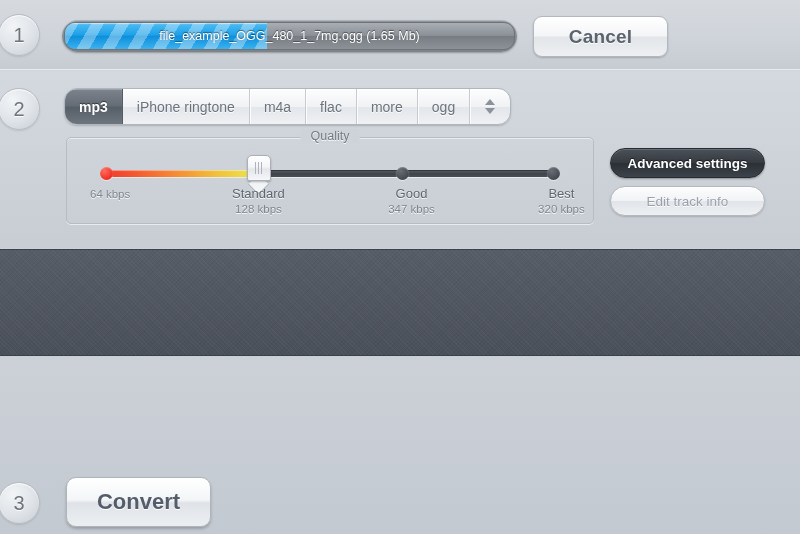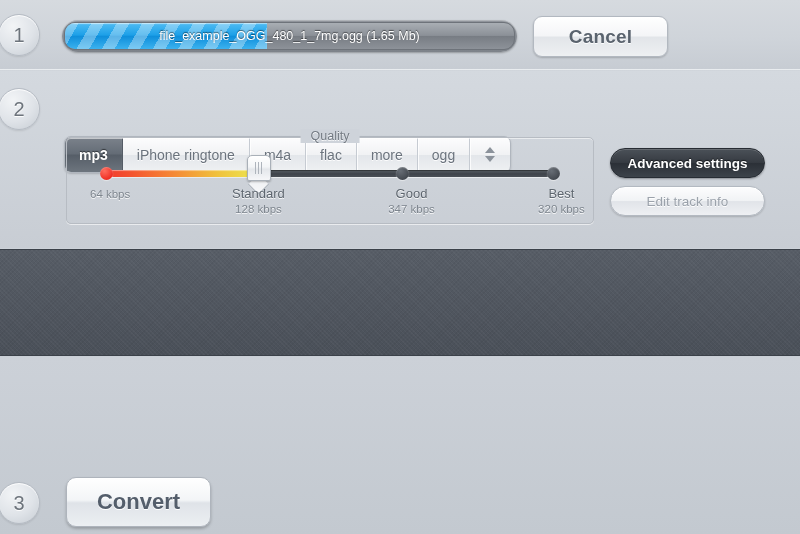--- a/index.html
+++ b/index.html
@@ -99,26 +99,25 @@
   
   .step2 {
     position:absolute; left:0; top:71px; width:800px; height:177px;
     background: linear-gradient(180deg,#d4d9df 0%,#c8cdd4 100%);
   }
 
   
   .tabbar {
     position:absolute; left:64px; top:17px; height:37px;
     display:flex; align-items:stretch;
-    border-radius:7px;
+    border-radius:13px;
     background: linear-gradient(180deg,#fdfdfe 0%, #f1f2f4 50%, #e3e6ea 52%, #eff1f3 100%);
     border:1px solid #b0b6be;
     box-shadow: 0 1px 2px rgba(0,0,0,.18), inset 0 1px 0 #fff;
     overflow:hidden;
-    margin-top:48px;
   }
   .tab {
     display:flex; align-items:center; justify-content:center;
     padding:0 14px;
     font-size:14px; color:#6b737d;
     text-shadow:0 1px 0 rgba(255,255,255,.9);
     border-right:1px solid #c6cbd2;
     box-shadow: 1px 0 0 rgba(255,255,255,.8);
     cursor:pointer; white-space:nowrap;
   }

